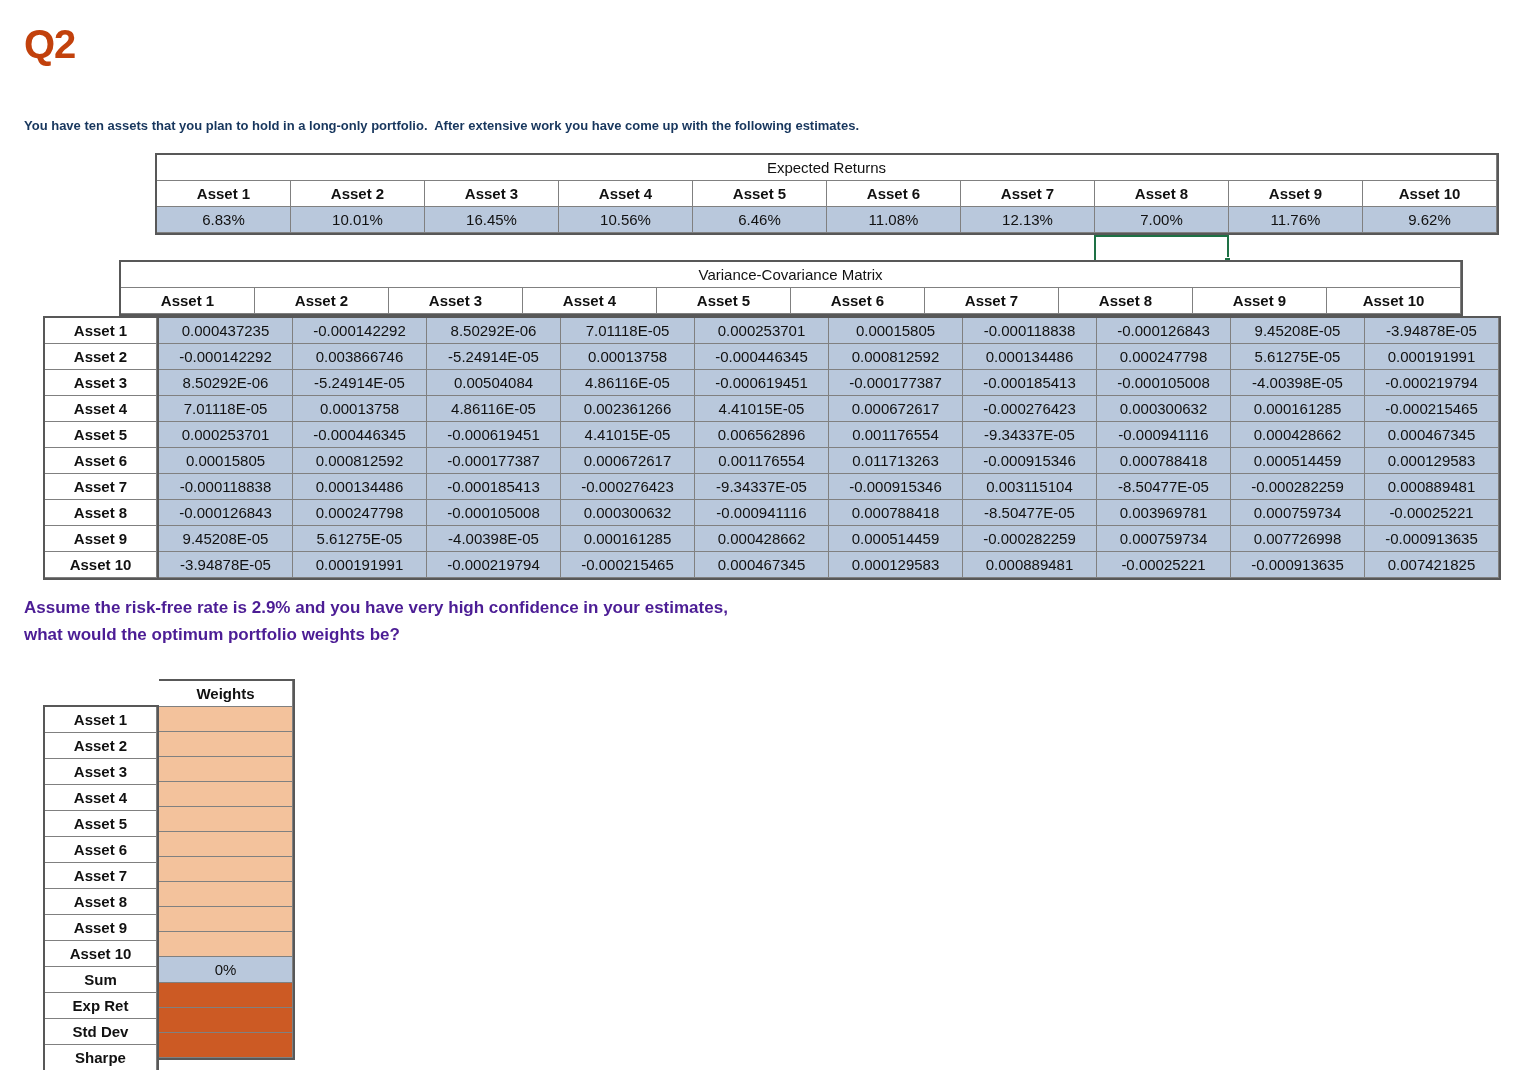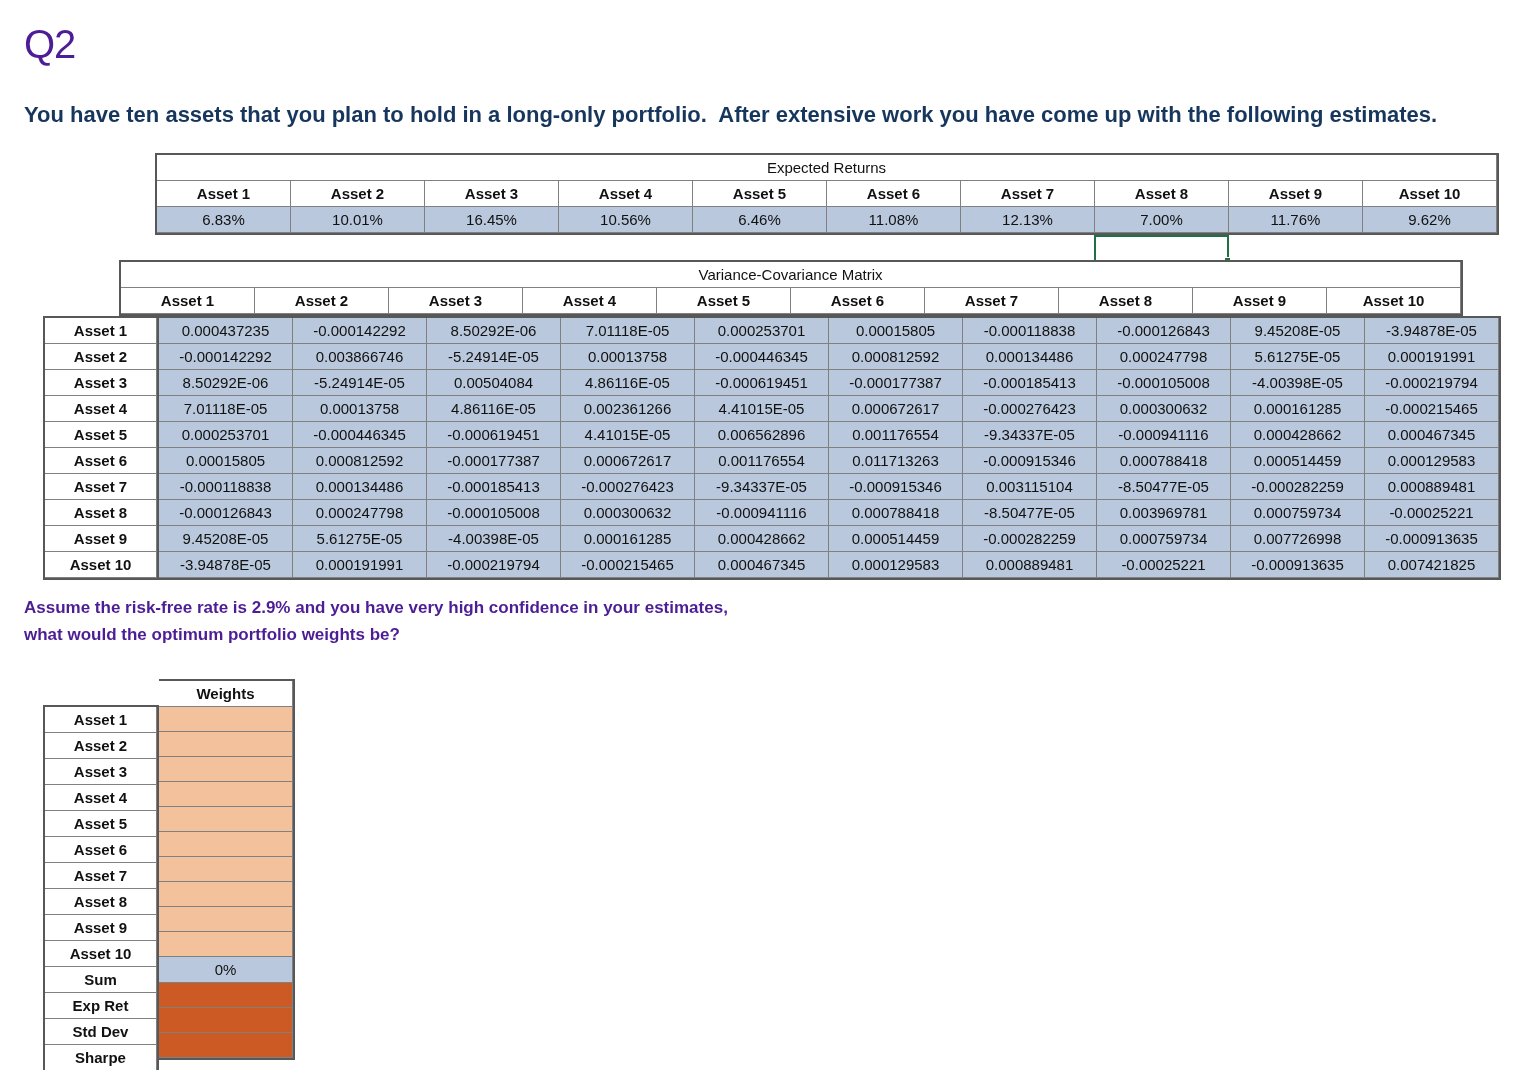--- a/index.html
+++ b/index.html
@@ -1,21 +1,21 @@
 <!DOCTYPE html>
 <html><head>
 <meta charset="utf-8">
 <style>
   * { box-sizing: border-box; margin: 0; padding: 0; }
   html,body { background:#fff; }
   body { font-family: "Liberation Sans", "DejaVu Sans", sans-serif; }
   .sheet { position:relative; width:1524px; height:1070px; background:#ffffff; overflow:hidden; }
 
-  .q-heading { position:absolute; left:24px; top:22px; font-size:40px; font-weight:normal; color:#4c1d95; letter-spacing:-1px; }
-  .intro-text { position:absolute; left:24px; top:102px; font-size:22px; font-weight:bold; color:#17365D; white-space:pre; }
+  .q-heading { position:absolute; left:24px; top:22px; font-size:40px; font-weight:bold; color:#c2410c; letter-spacing:-1px; }
+  .intro-text { position:absolute; left:24px; top:118px; font-size:13px; font-weight:bold; color:#17365D; white-space:pre; }
   .question-text { position:absolute; left:24px; top:594px; font-size:17px; font-weight:bold; color:#4c1d95; line-height:27px; }
 
   table.tbl { border-collapse:separate; border-spacing:0; table-layout:fixed; background:#fff; }
   table.tbl td, table.tbl th { border-right:1px solid #808080; border-bottom:1px solid #808080; height:25px; line-height:25px;
     font-size:15px; color:#111; text-align:center; overflow:hidden; white-space:nowrap; padding:0 4px; }
   table.tbl th { font-weight:bold; }
   .outer { border:2px solid #585858; }
   .outer-noleft { border:2px solid #585858; border-left:none; }
   .title-cell { font-weight:normal; font-size:16px; }
   .fill-blue { background:#B9C8DC; }

